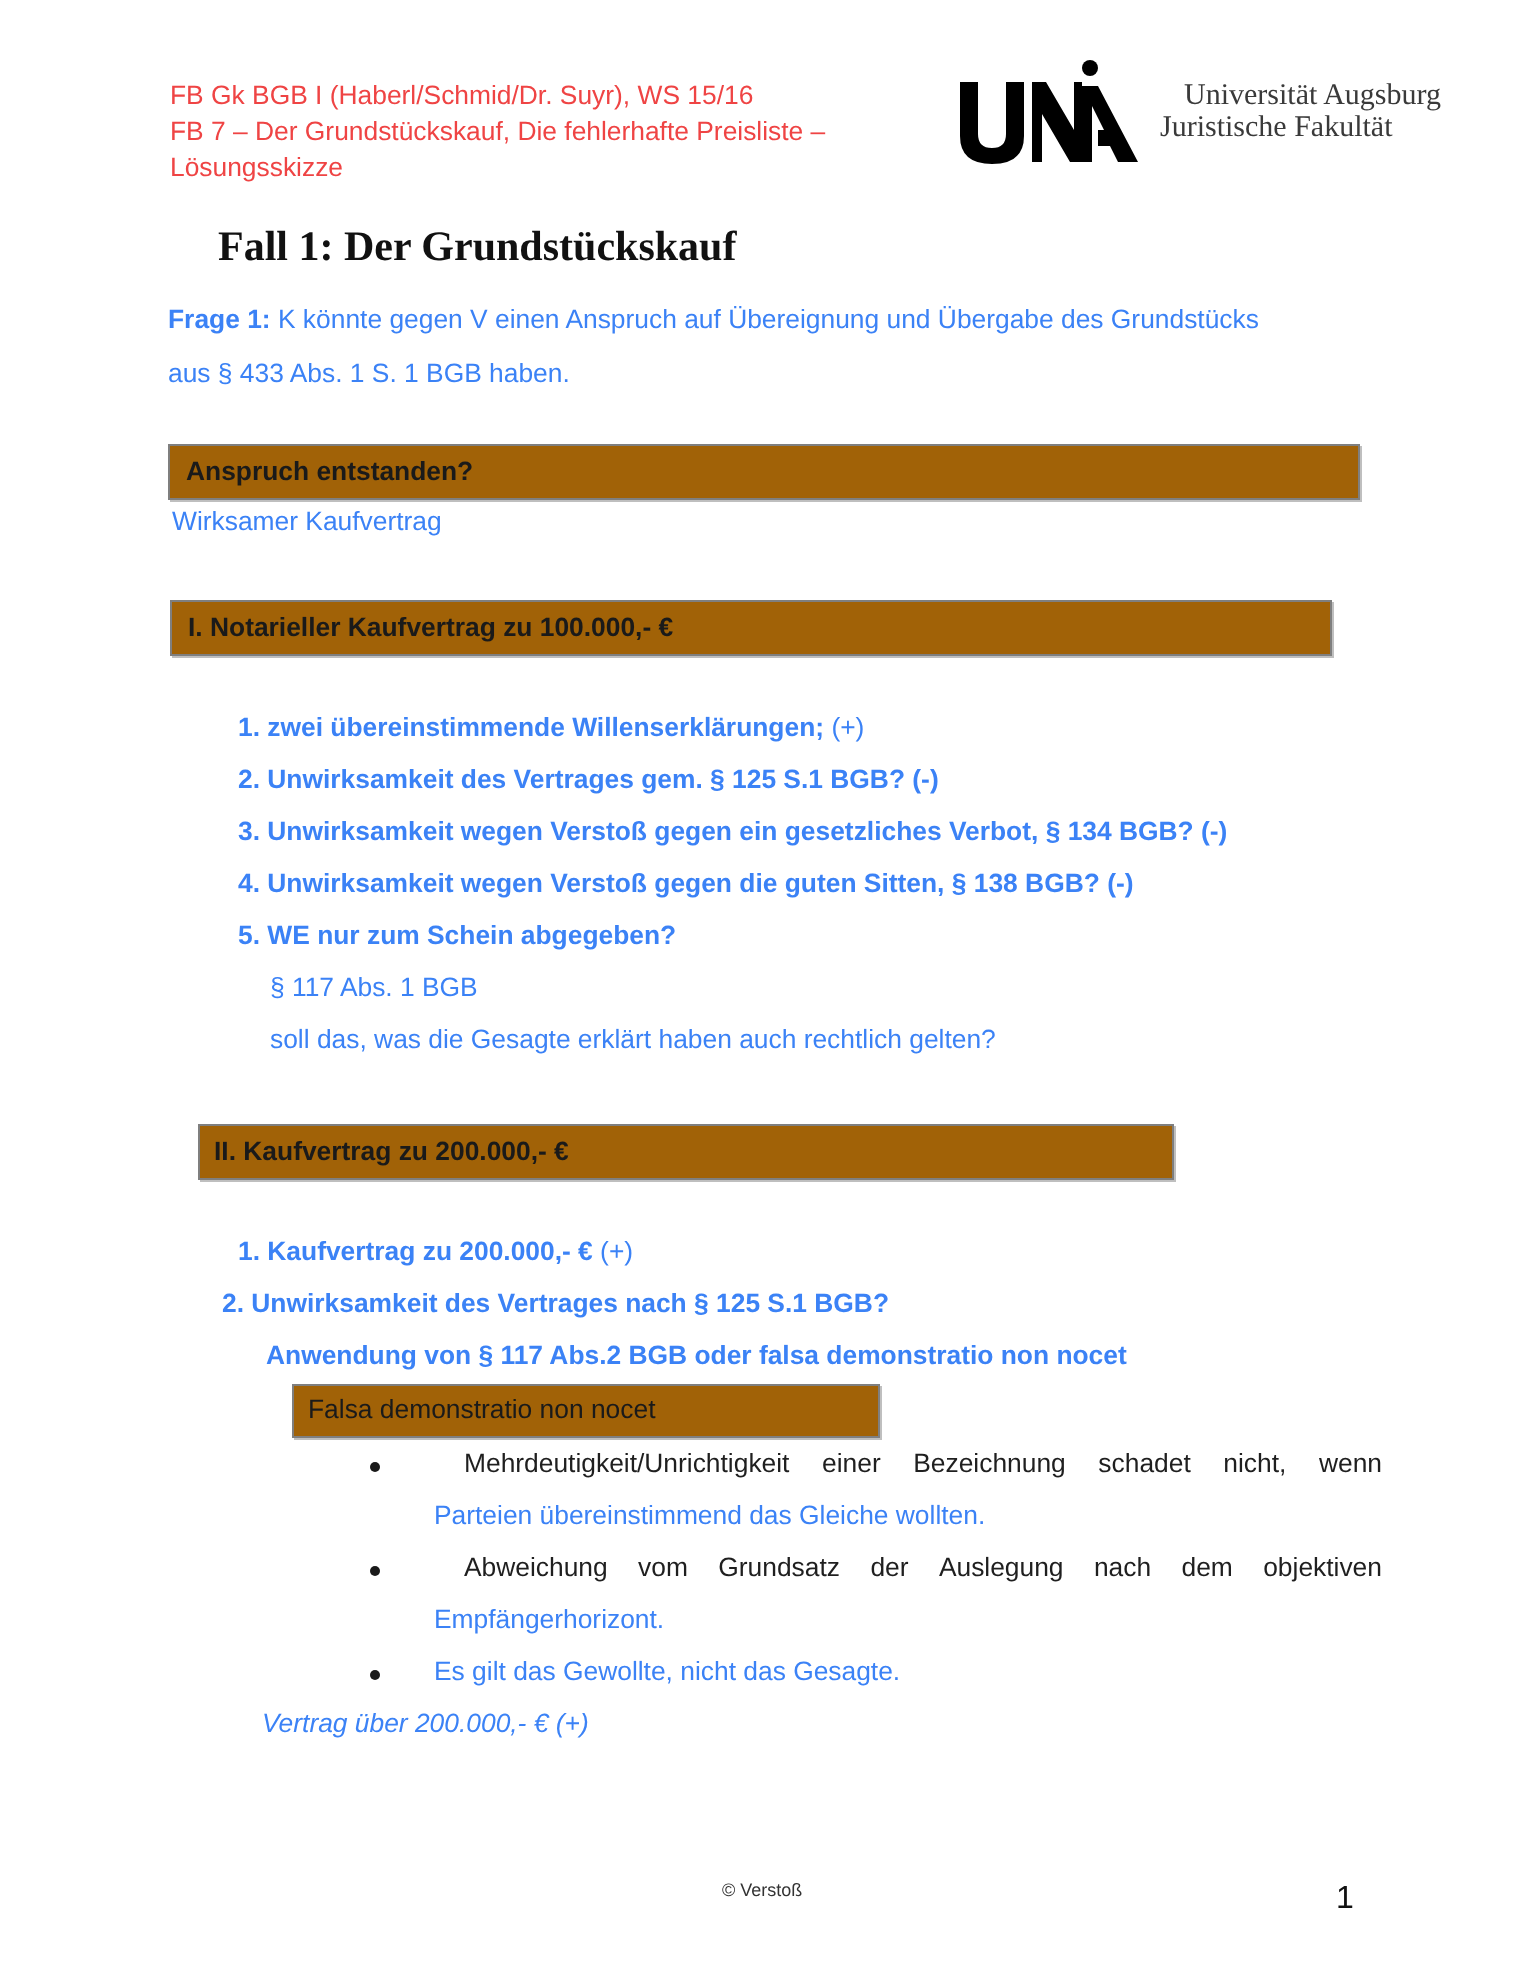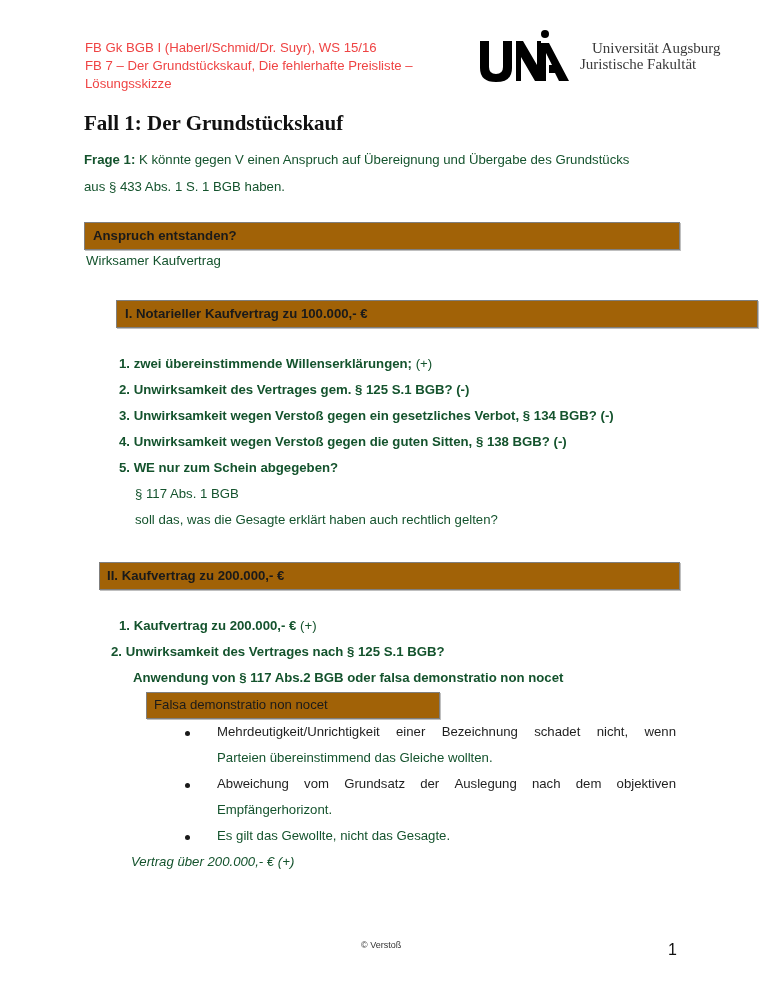--- a/index.html
+++ b/index.html
@@ -2,28 +2,28 @@
 <html><head>
 <meta charset="utf-8">
 <style>
   html, body { margin: 0; padding: 0; background: #ffffff; }
   body { width: 768px; height: 994px; position: relative; overflow: hidden;
          font-family: "Liberation Sans", "DejaVu Sans", sans-serif; color: #1a1a1a; }
   .abs { position: absolute; }
   .hdr-line { font-size: 13.2px; line-height: 19px; white-space: nowrap; color: #ef4444; }
   .logo-mark { position: absolute; left: 479px; top: 30px; width: 92px; height: 52px; }
   .logo-text { font-family: "Liberation Serif", "DejaVu Serif", serif; font-size: 15px; line-height: 15px; color: #3a3a3a; white-space: nowrap; }
-  .title { font-family: "Liberation Serif", "DejaVu Serif", serif; font-weight: bold; font-size: 21px; color: #111; white-space: nowrap; }
-  .p { font-size: 13.2px; line-height: 18px; white-space: nowrap; color: #14532d; }
+  .title { font-family: "Liberation Serif", "DejaVu Serif", serif; font-weight: bold; font-size: 21px; color: #111; white-space: nowrap; margin-left: 25px; }
+  .p { font-size: 13.2px; line-height: 18px; white-space: nowrap; color: #3b82f6; }
   .b { font-weight: bold; }
   .box { position: absolute; background: #a16207; border: 1.5px solid #7f7f7f; box-sizing: border-box;
          box-shadow: 1px 1px 0 #bfbfbf; }
   .box-text { position: absolute; left: 8px; top: 5px; font-size: 13.2px; line-height: 18px; white-space: nowrap; }
   .bullet-dot { position: absolute; width: 5px; height: 5px; border-radius: 50%; background: #1a1a1a; }
-  .just-wrap { display: flex; justify-content: space-between; width: 459px; font-size: 13.2px; line-height: 18px; color: #1f1f1f; }
+  .just-wrap { display: flex; justify-content: space-between; width: 459px; font-size: 13.2px; line-height: 18px; color: #1f1f1f; margin-left: 15px; }
   .it { font-style: italic; }
   .footer { font-size: 9px; color: #333; white-space: nowrap; }
   .pagenum { font-size: 16px; color: #111; }
 </style>
 </head>
 <body>
 
 <div class="abs hdr-line" style="left:85px; top:38px;">FB Gk BGB I (Haberl/Schmid/Dr. Suyr), WS 15/16</div>
 <div class="abs hdr-line" style="left:85px; top:56px;">FB 7 – Der Grundstückskauf, Die fehlerhafte Preisliste –</div>
 <div class="abs hdr-line" style="left:85px; top:74px;">Lösungsskizze</div>
@@ -48,35 +48,35 @@
 <div class="abs p" style="left:84px; top:151px;">
   <span class="b">Frage 1:</span><span> K könnte gegen V einen Anspruch auf Übereignung und Übergabe des Grundstücks</span>
 </div>
 <div class="abs p" style="left:84px; top:178px;">aus § 433 Abs. 1 S. 1 BGB haben.</div>
 
 <div class="box" style="left:84px; top:222px; width:596px; height:28px;">
   <div class="box-text b" style="top:4px;">Anspruch entstanden?</div>
 </div>
 <div class="abs p" style="left:86px; top:252px;">Wirksamer Kaufvertrag</div>
 
-<div class="box" style="left:116px; top:300px; width:642px; height:28px;">
+<div class="box" style="left:85px; top:300px; width:581px; height:28px;">
   <div class="box-text b" style="top:4px;">I. Notarieller Kaufvertrag zu 100.000,- €</div>
 </div>
 
 <div class="abs p b" style="left:119px; top:355px;">
   <span>1. zwei übereinstimmende Willenserklärungen;</span><span style="font-weight:normal;"> (+)</span>
 </div>
 <div class="abs p b" style="left:119px; top:381px;">2. Unwirksamkeit des Vertrages gem. § 125 S.1 BGB? (-)</div>
 <div class="abs p b" style="left:119px; top:407px;text-align:right;">3. Unwirksamkeit wegen Verstoß gegen ein gesetzliches Verbot, § 134 BGB? (-)</div>
 <div class="abs p b" style="left:119px; top:433px;">4. Unwirksamkeit wegen Verstoß gegen die guten Sitten, § 138 BGB? (-)</div>
 <div class="abs p b" style="left:119px; top:459px;">5. WE nur zum Schein abgegeben?</div>
 <div class="abs p" style="left:135px; top:485px;">§ 117 Abs. 1 BGB</div>
 <div class="abs p" style="left:135px; top:511px;">soll das, was die Gesagte erklärt haben auch rechtlich gelten?</div>
 
-<div class="box" style="left:99px; top:562px; width:581px; height:28px;">
+<div class="box" style="left:99px; top:562px; width:488px; height:28px;">
   <div class="box-text b" style="left:7px; top:4px;">II. Kaufvertrag zu 200.000,- €</div>
 </div>
 
 <div class="abs p b" style="left:119px; top:617px;">
   <span>1. Kaufvertrag zu 200.000,- €</span><span style="font-weight:normal;"> (+)</span>
 </div>
 <div class="abs p b" style="left:111px; top:643px;">2. Unwirksamkeit des Vertrages nach § 125 S.1 BGB?</div>
 <div class="abs p b" style="left:133px; top:669px;">Anwendung von § 117 Abs.2 BGB oder falsa demonstratio non nocet</div>
 
 <div class="box" style="left:146px; top:692px; width:294px; height:27px;">

